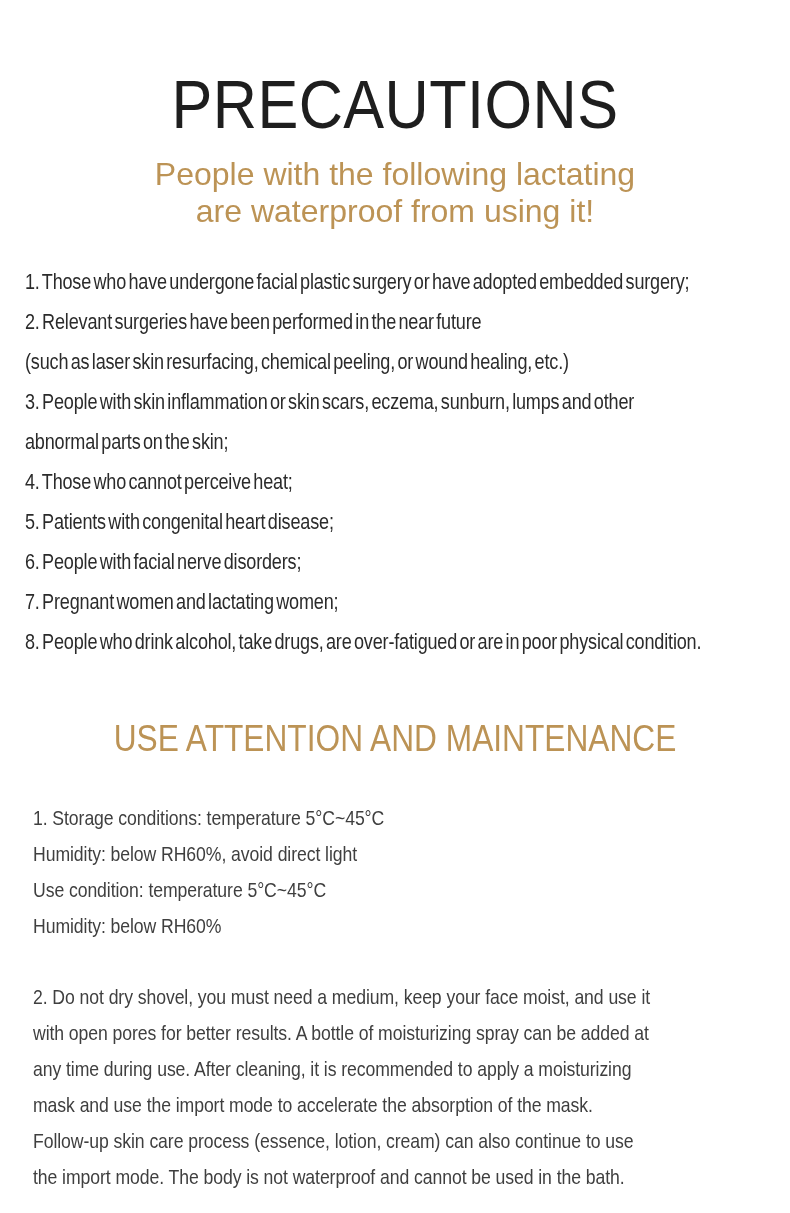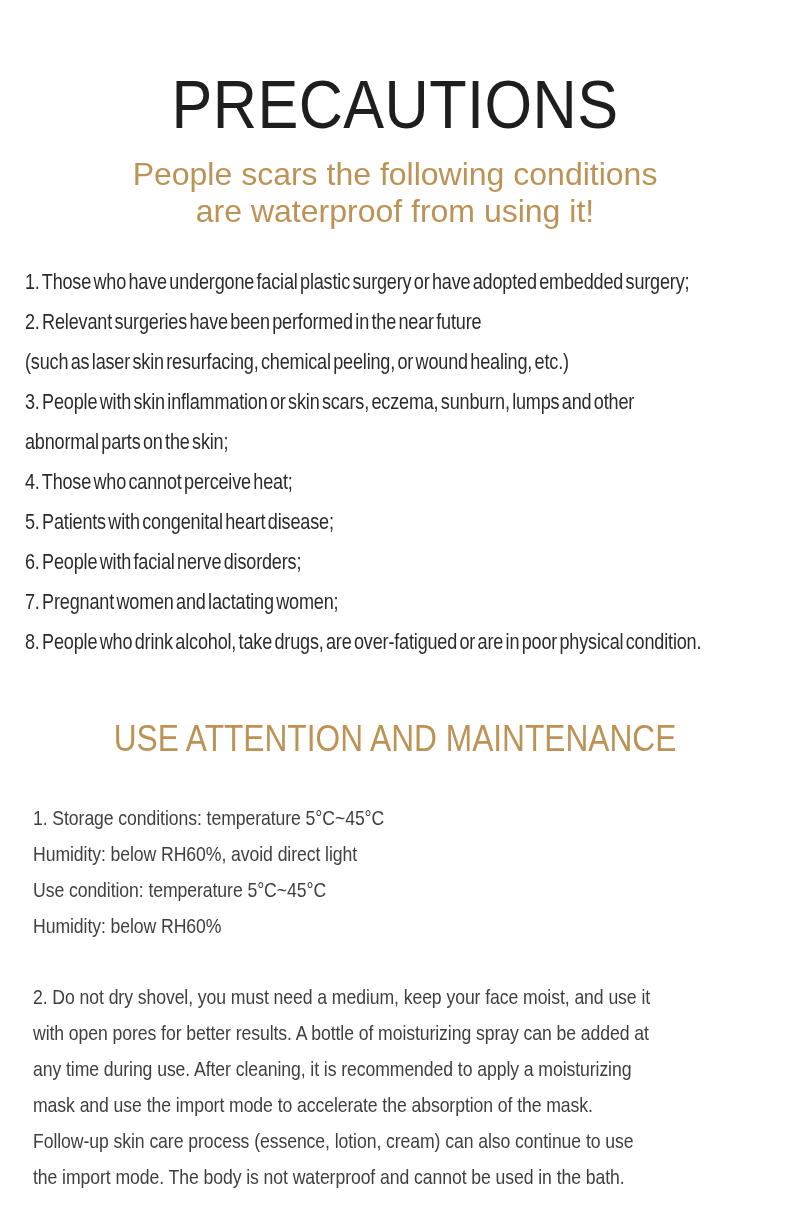--- a/index.html
+++ b/index.html
@@ -89,21 +89,21 @@
   }
 </style>
 </head>
 <body>
 
 <div class="page">
 
   <div class="title">PRECAUTIONS</div>
 
   <div class="subtitle">
-      <div class="line">People scars the following conditions</div>
+      <div class="line">People with the following lactating</div>
       <div class="line">are waterproof from using it!</div>
     </div>
 
   <div class="list-wrap">
       <div class="line">1. Those who have undergone facial plastic surgery or have adopted embedded surgery;</div>
       <div class="line">2. Relevant surgeries have been performed in the near future</div>
       <div class="line">(such as laser skin resurfacing, chemical peeling, or wound healing, etc.)</div>
       <div class="line">3. People with skin inflammation or skin scars, eczema, sunburn, lumps and other</div>
       <div class="line">abnormal parts on the skin;</div>
       <div class="line">4. Those who cannot perceive heat;</div>

